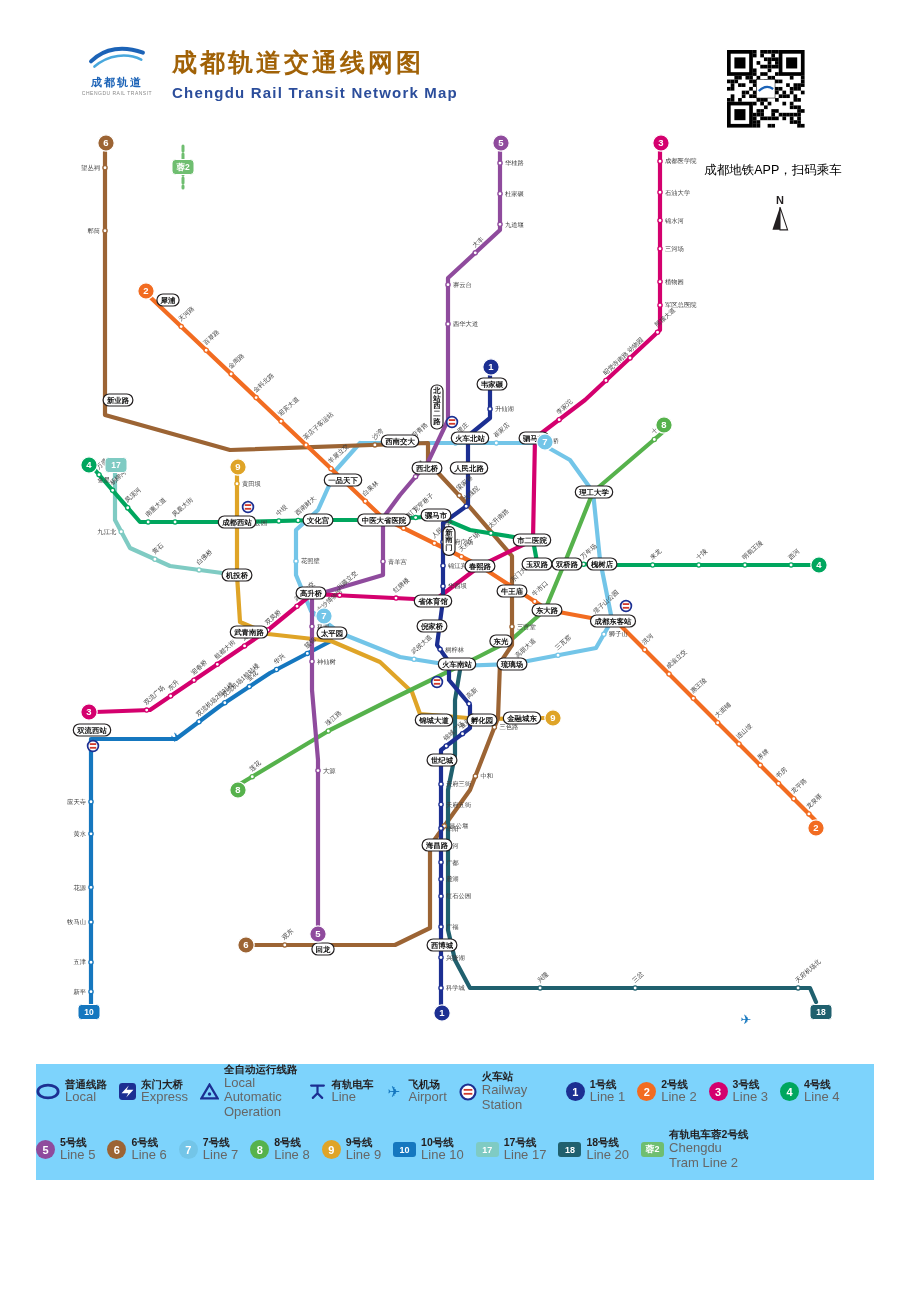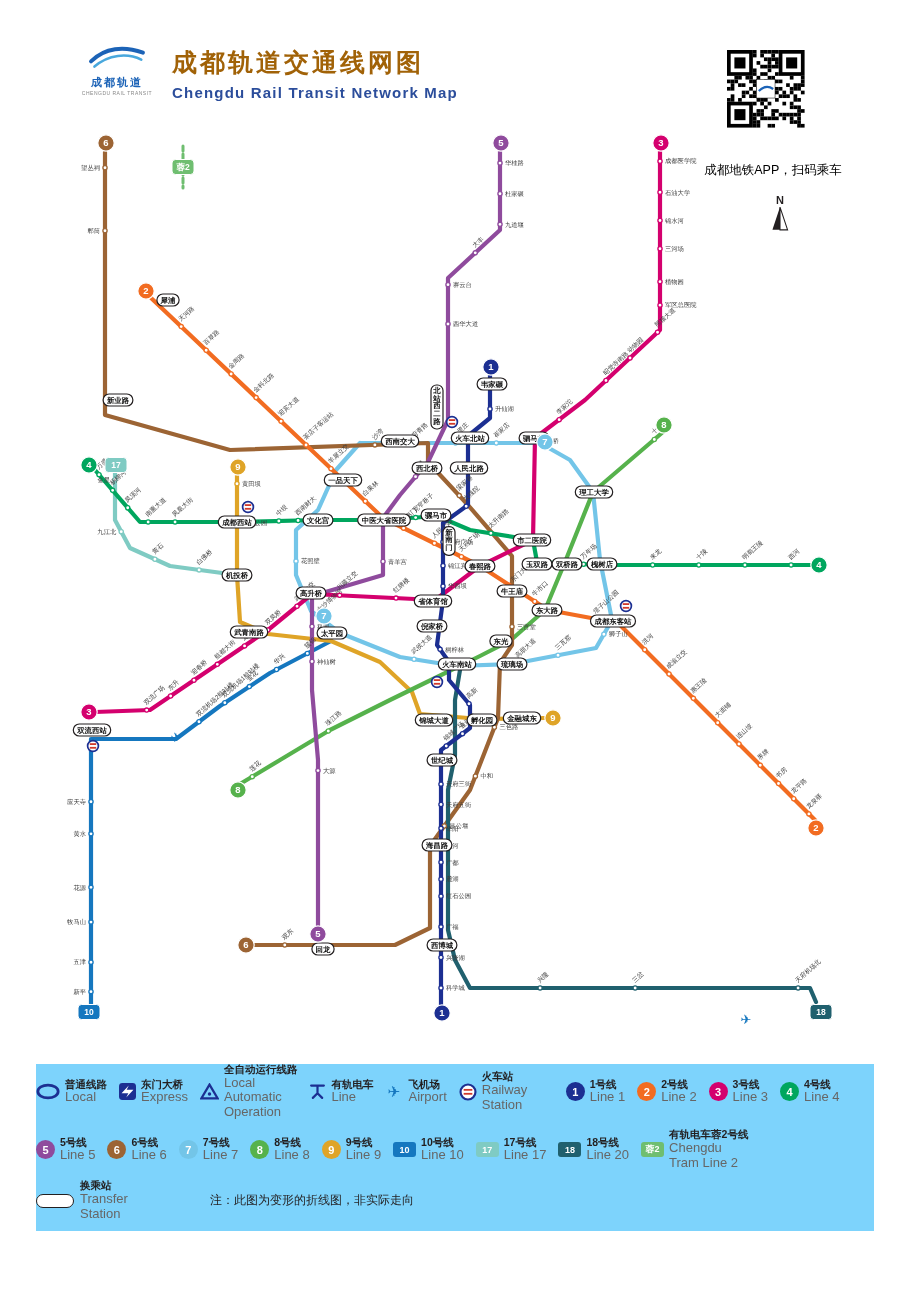--- a/index.html
+++ b/index.html
@@ -806,23 +806,15 @@
           </span>
         </div>
         <div class="lg-item">
           <span class="lg-ic b-rect" style="background: rgb(111, 190, 112);">蓉2</span>
           <span class="lg-txt">
             <span class="lg-cn">有轨电车蓉2号线</span>
             <span class="lg-en">Chengdu Tram Line 2</span>
           </span>
         </div>
       </div>
-    <div class="lg-row">
-      <span class="tf-pill"></span>
-      <span class="lg-txt">
-        <span class="lg-cn">换乘站</span>
-        <span class="lg-en">Transfer Station</span>
-      </span>
-      <span class="lg-note">注：此图为变形的折线图，非实际走向</span>
-    </div>
   </div>
 
 </div>
 
 </body></html>

